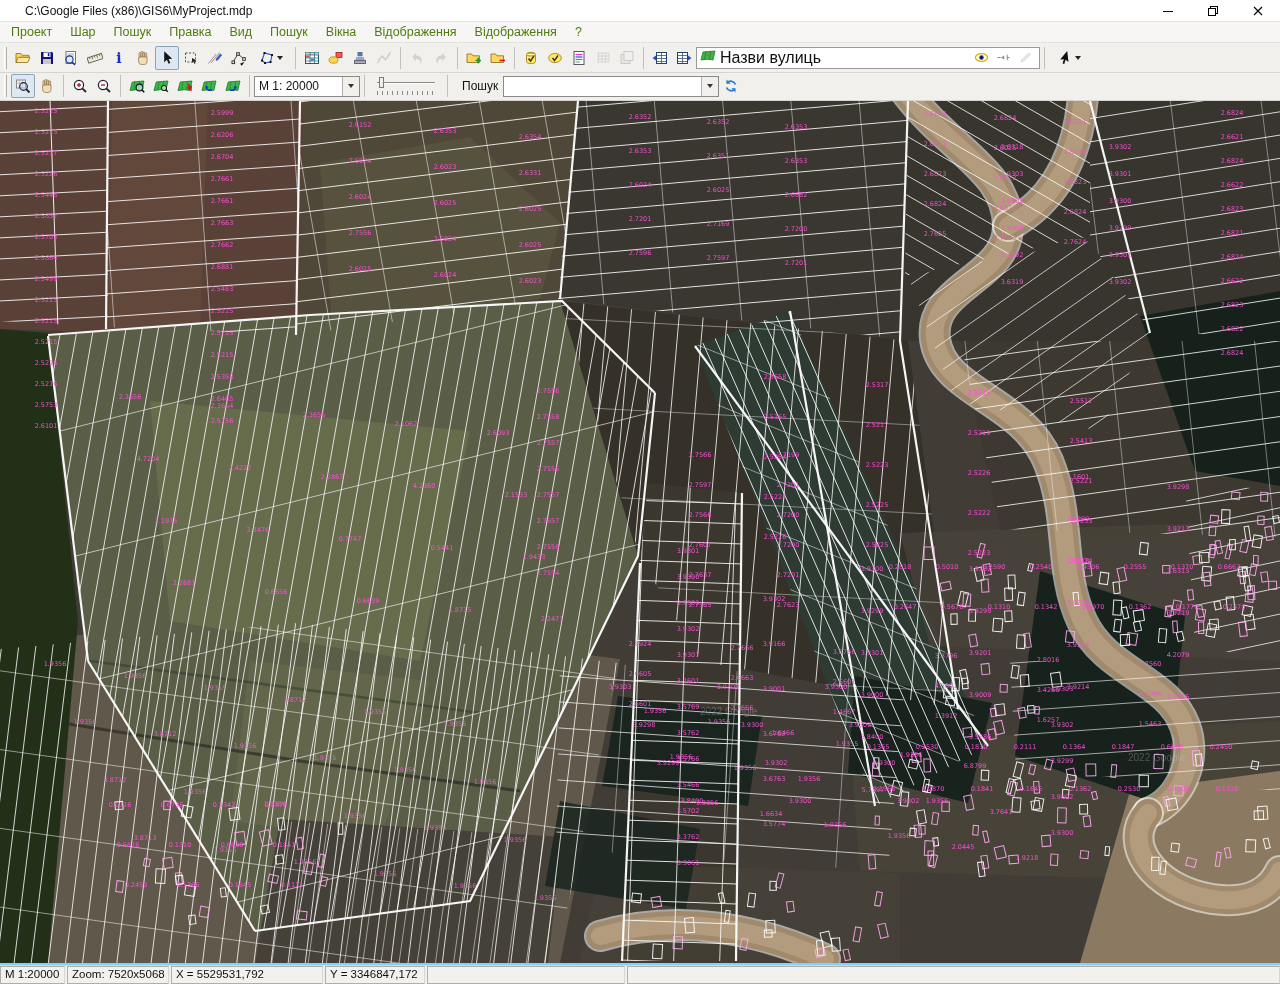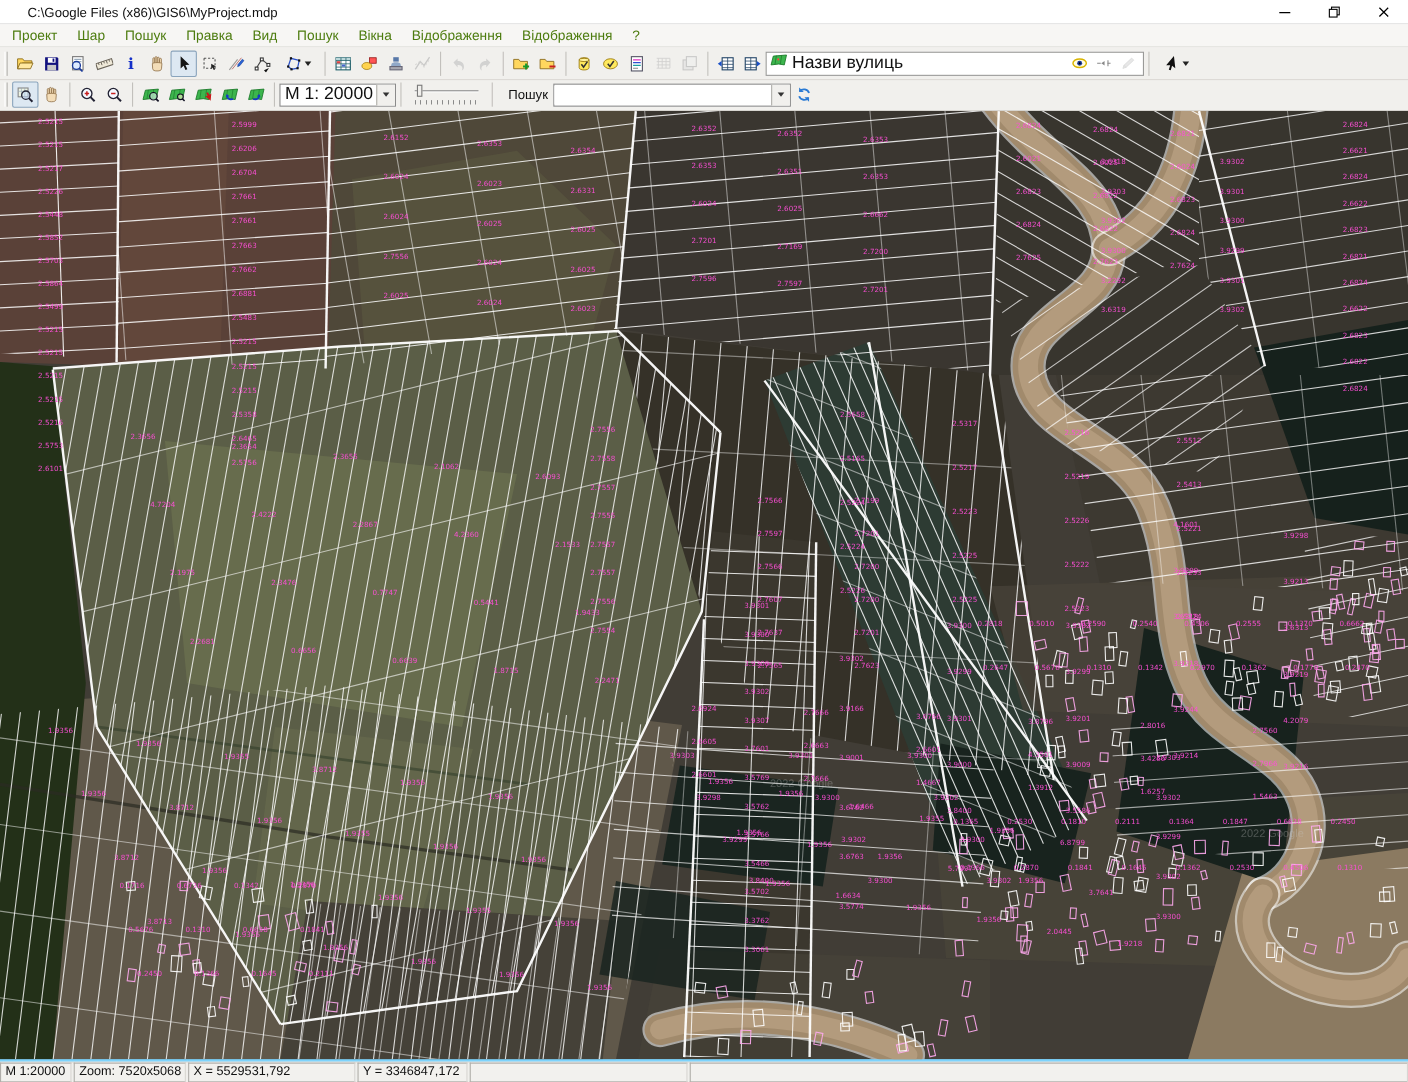--- a/index.html
+++ b/index.html
@@ -25,21 +25,21 @@
   .tgrip { width:3px; height:22px; border-left:1px solid #ffffff; border-right:1px solid #b4b2ae; margin:0 4px 0 2px; flex:0 0 auto; }
   .tsep { width:1px; height:22px; background:#c2c0bc; margin:0 4px; flex:0 0 auto; }
   .tbtn { width:24px; height:24px; display:flex; align-items:center; justify-content:center; border:1px solid transparent; border-radius:2px; flex:0 0 auto; position:relative; }
   .tbtn svg { width:16px; height:16px; }
   .tbtn.pressed { background:#dde8f2; border:1px solid #8aa4bc; }
   .tbtn.disabled { opacity:.45; filter:grayscale(.9); }
   .tbtn .ddarrow { width:0; height:0; border-left:3.5px solid transparent; border-right:3.5px solid transparent; border-top:4px solid #222; margin-left:2px; }
   .tbtn.wide { width:40px; }
 
   .combo { display:flex; align-items:center; height:21px; background:#fff; border:1px solid #8a8a8a; flex:0 0 auto; }
-  .combo .ctext { font-size:16px; color:#111; padding:0 4px; flex:1 1 auto; white-space:nowrap; overflow:hidden; }
+  .combo .ctext { font-size:12px; color:#111; padding:0 4px; flex:1 1 auto; white-space:nowrap; overflow:hidden; }
   .combo .cdd { width:17px; height:100%; background:#f1f0ed; border-left:1px solid #b0aeaa; display:flex; align-items:center; justify-content:center; }
   .combo .cdd span { width:0; height:0; border-left:3.5px solid transparent; border-right:3.5px solid transparent; border-top:4px solid #333; }
 
   #layerfield { width:344px; height:22px; background:#fff; border:1px solid #9a9a98; display:flex; align-items:center; padding:0 3px; flex:0 0 auto; }
   #layerfield .ftext { font-size:16px; color:#111; padding-left:4px; flex:1 1 auto; white-space:nowrap; }
   #layerfield .fbtn { width:22px; height:20px; display:flex; align-items:center; justify-content:center; }
   #layerfield .fbtn svg { width:15px; height:15px; }
   #layerfield .fbtn.disabled { opacity:.45; filter:grayscale(.9); }
   #layerfield svg.licon { width:16px; height:16px; flex:0 0 auto; }
 

